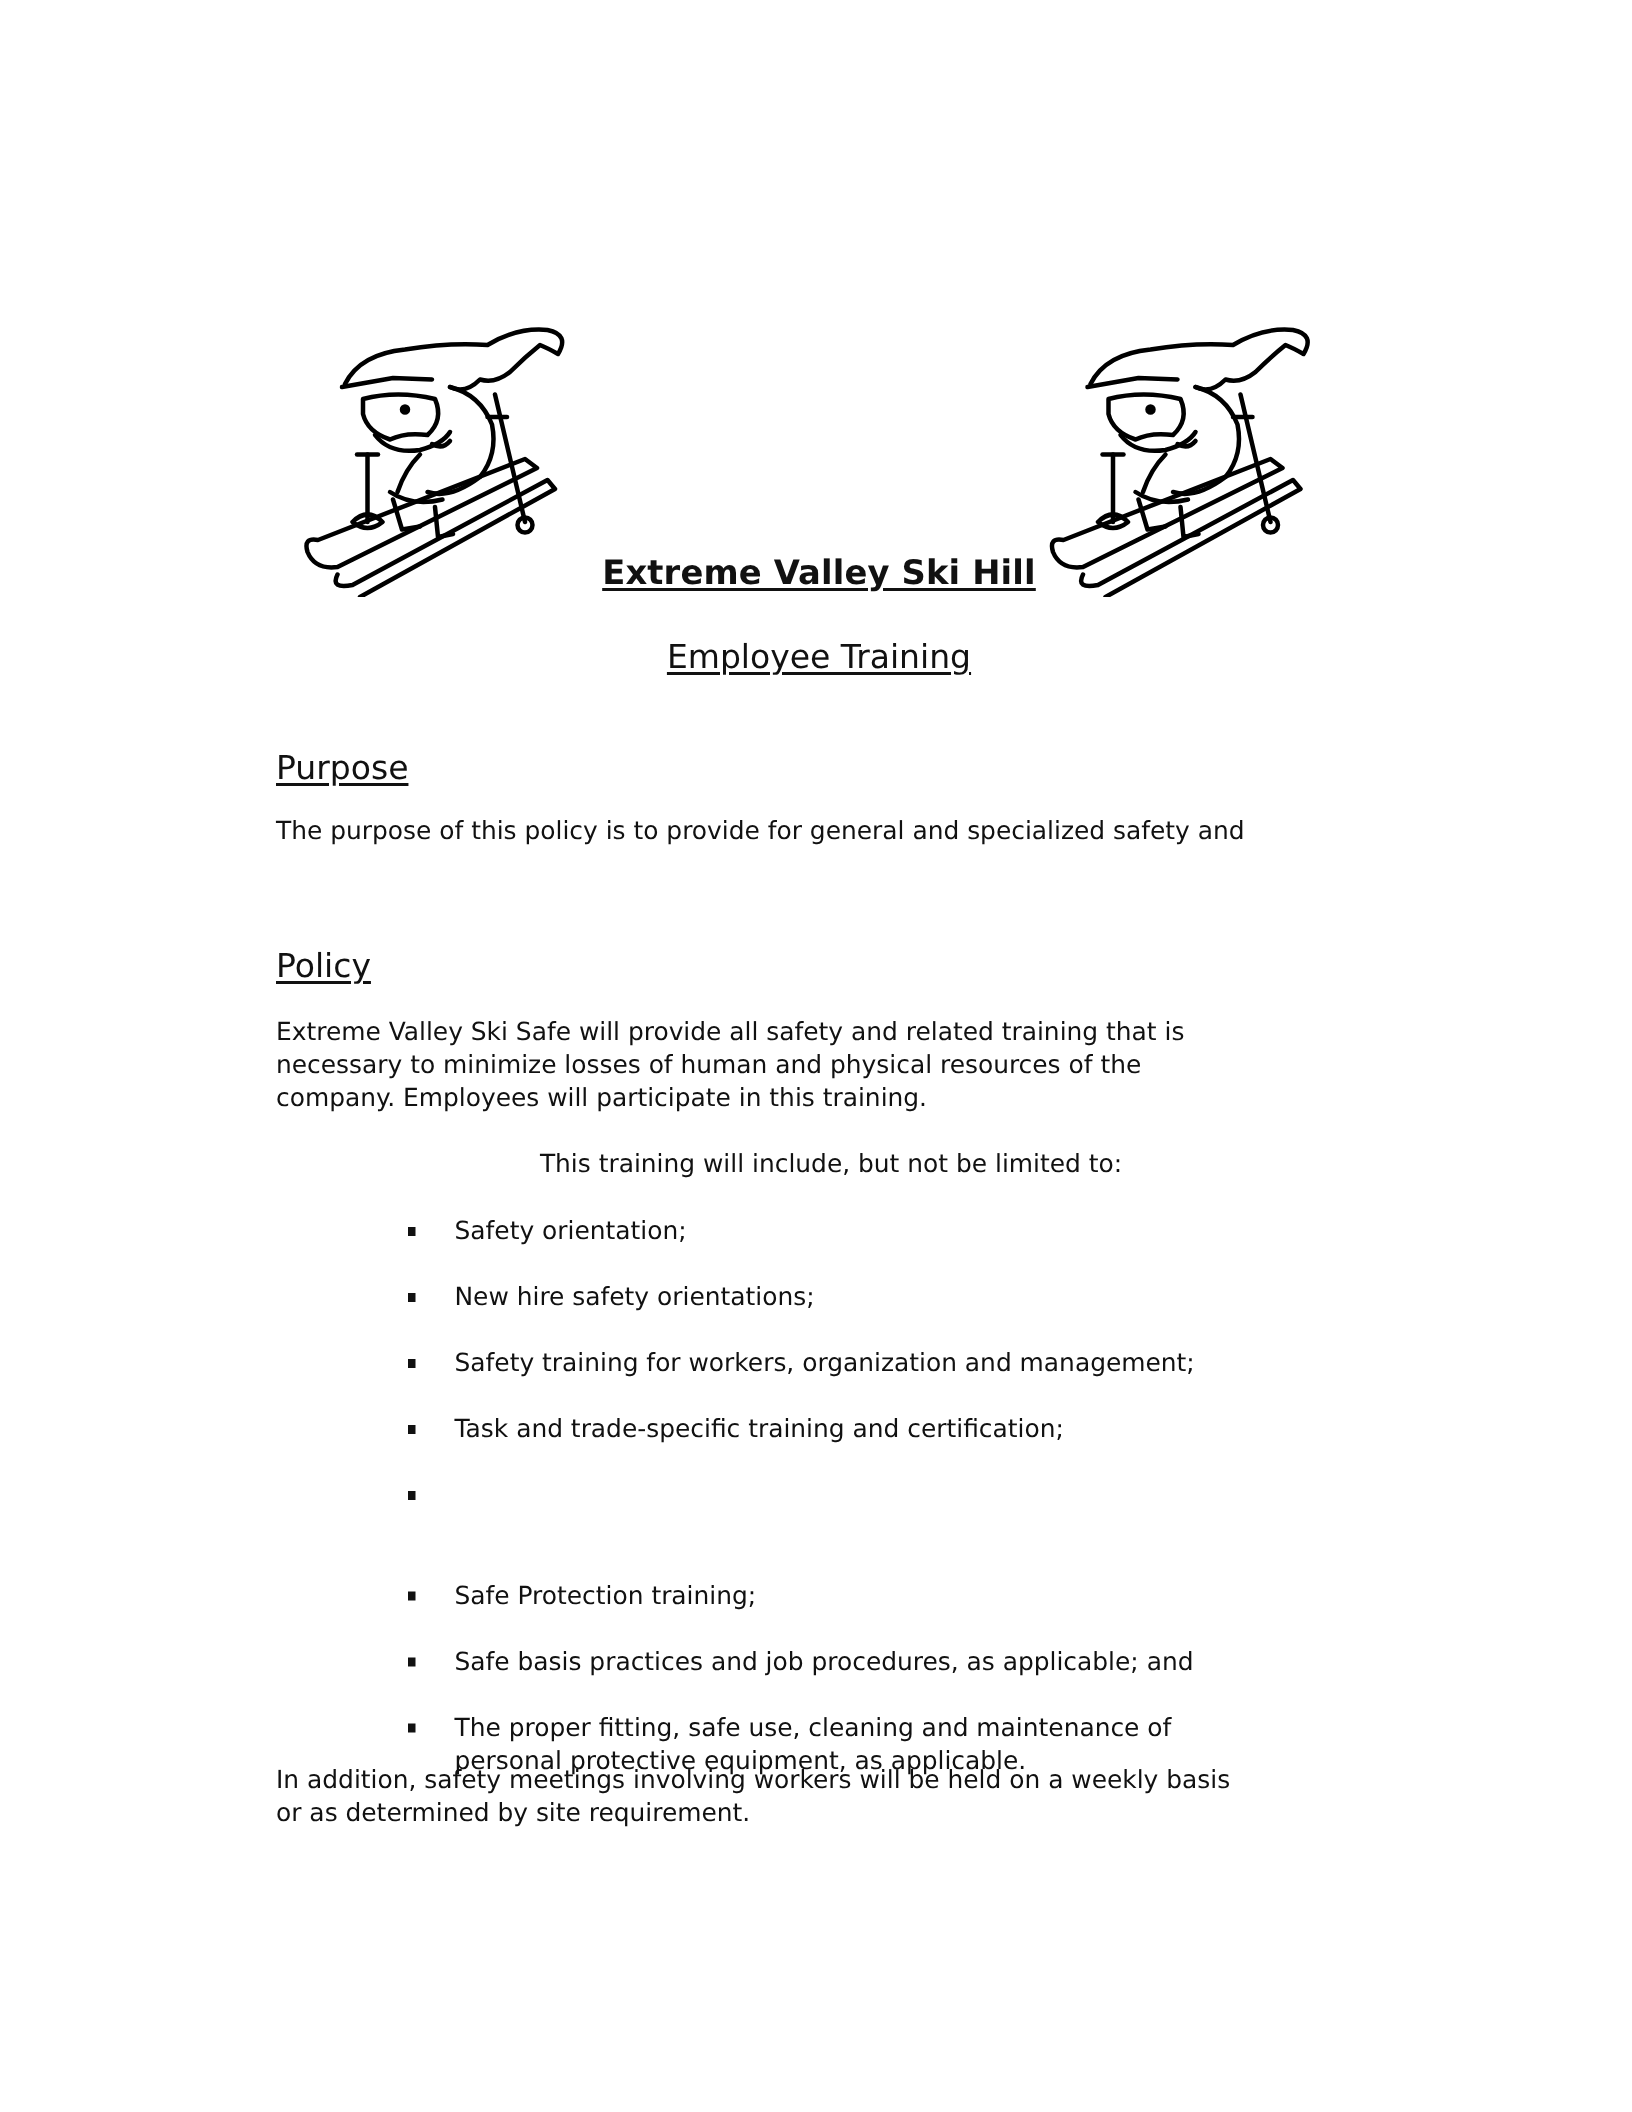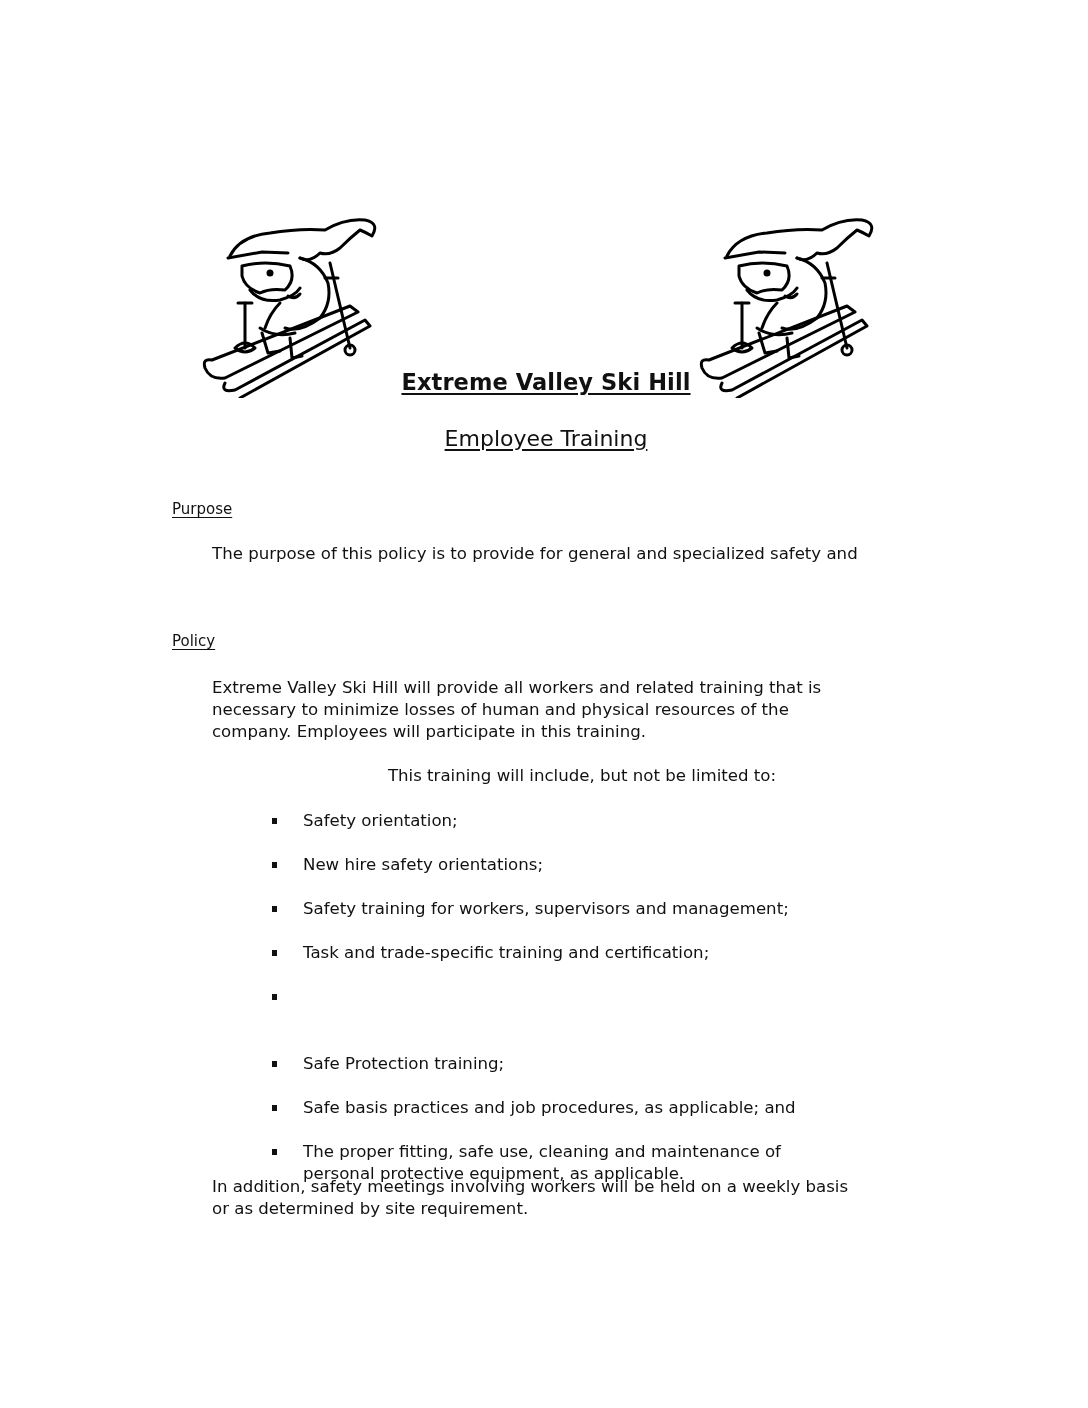--- a/index.html
+++ b/index.html
@@ -4,22 +4,22 @@
 <style>
   html, body { margin: 0; padding: 0; background: #ffffff; }
   body { width: 1088px; height: 1408px; position: relative; overflow: hidden;
          font-family: "DejaVu Sans", sans-serif; color: #111111; }
   .skier { position: absolute; width: 180px; height: 190px; }
   .title { position: absolute; left: 0; width: 1088px; text-align: center; top: 369px;
            font-size: 22.5px; font-weight: bold; text-decoration: underline; text-underline-offset: 3px;
            letter-spacing: 0.1px; padding-left: 2px; }
   .subtitle { position: absolute; left: 0; width: 1088px; text-align: center; top: 426px;
               font-size: 22px; text-decoration: underline; text-underline-offset: 3px; padding-left: 2px; }
-  .heading { position: absolute; left: 172px; font-size: 15px; text-decoration: underline; text-underline-offset: 3px; }
-  .para { position: absolute; left: 184px; font-size: 16.6px; line-height: 22px; width: 740px; margin-left: 28px; }
+  .heading { position: absolute; left: 184px; font-size: 22px; text-decoration: underline; text-underline-offset: 3px; }
+  .para { position: absolute; left: 184px; font-size: 16.6px; line-height: 22px; width: 740px; }
   .bullet-item { position: absolute; left: 272px; width: 620px; font-size: 16.6px; line-height: 22px; }
   .bullet-mark { position: absolute; left: 0; top: 8px; width: 5px; height: 6px; background: #111; }
   .bullet-text { position: absolute; left: 31px; width: 600px; }
 </style>
 </head>
 <body>
 
 <svg class="skier" style="left:200px; top:208px;" viewBox="0 0 180 190">
   <g fill="none" stroke="#000" stroke-width="3" stroke-linecap="round" stroke-linejoin="round">
 
@@ -79,21 +79,21 @@
 <div class="title">Extreme Valley Ski Hill</div>
 <div class="subtitle">Employee Training</div>
 
 <div class="heading" style="top:500px;">Purpose</div>
 <div class="para" style="top:543px;">
   <div>The purpose of this policy is to provide for general and specialized safety and</div>
 </div>
 
 <div class="heading" style="top:632px;">Policy</div>
 <div class="para" style="top:677px;">
-  <div>Extreme Valley Ski Hill will provide all workers and related training that is</div>
+  <div>Extreme Valley Ski Safe will provide all safety and related training that is</div>
   <div>necessary to minimize losses of human and physical resources of the</div>
   <div>company. Employees will participate in this training.</div>
 </div>
 <div class="para" style="top:765px;text-align:center;">This training will include, but not be limited to:</div>
 
 <div>
   <div class="bullet-item" style="top:810px;">
     <span class="bullet-mark"></span>
     <div class="bullet-text">
         <div>Safety orientation;</div>
@@ -101,21 +101,21 @@
   </div>
   <div class="bullet-item" style="top:854px;">
     <span class="bullet-mark"></span>
     <div class="bullet-text">
         <div>New hire safety orientations;</div>
       </div>
   </div>
   <div class="bullet-item" style="top:898px;">
     <span class="bullet-mark"></span>
     <div class="bullet-text">
-        <div>Safety training for workers, supervisors and management;</div>
+        <div>Safety training for workers, organization and management;</div>
       </div>
   </div>
   <div class="bullet-item" style="top:942px;">
     <span class="bullet-mark"></span>
     <div class="bullet-text">
         <div>Task and trade-specific training and certification;</div>
       </div>
   </div>
   <div class="bullet-item" style="top:986px;">
     <span class="bullet-mark"></span>

